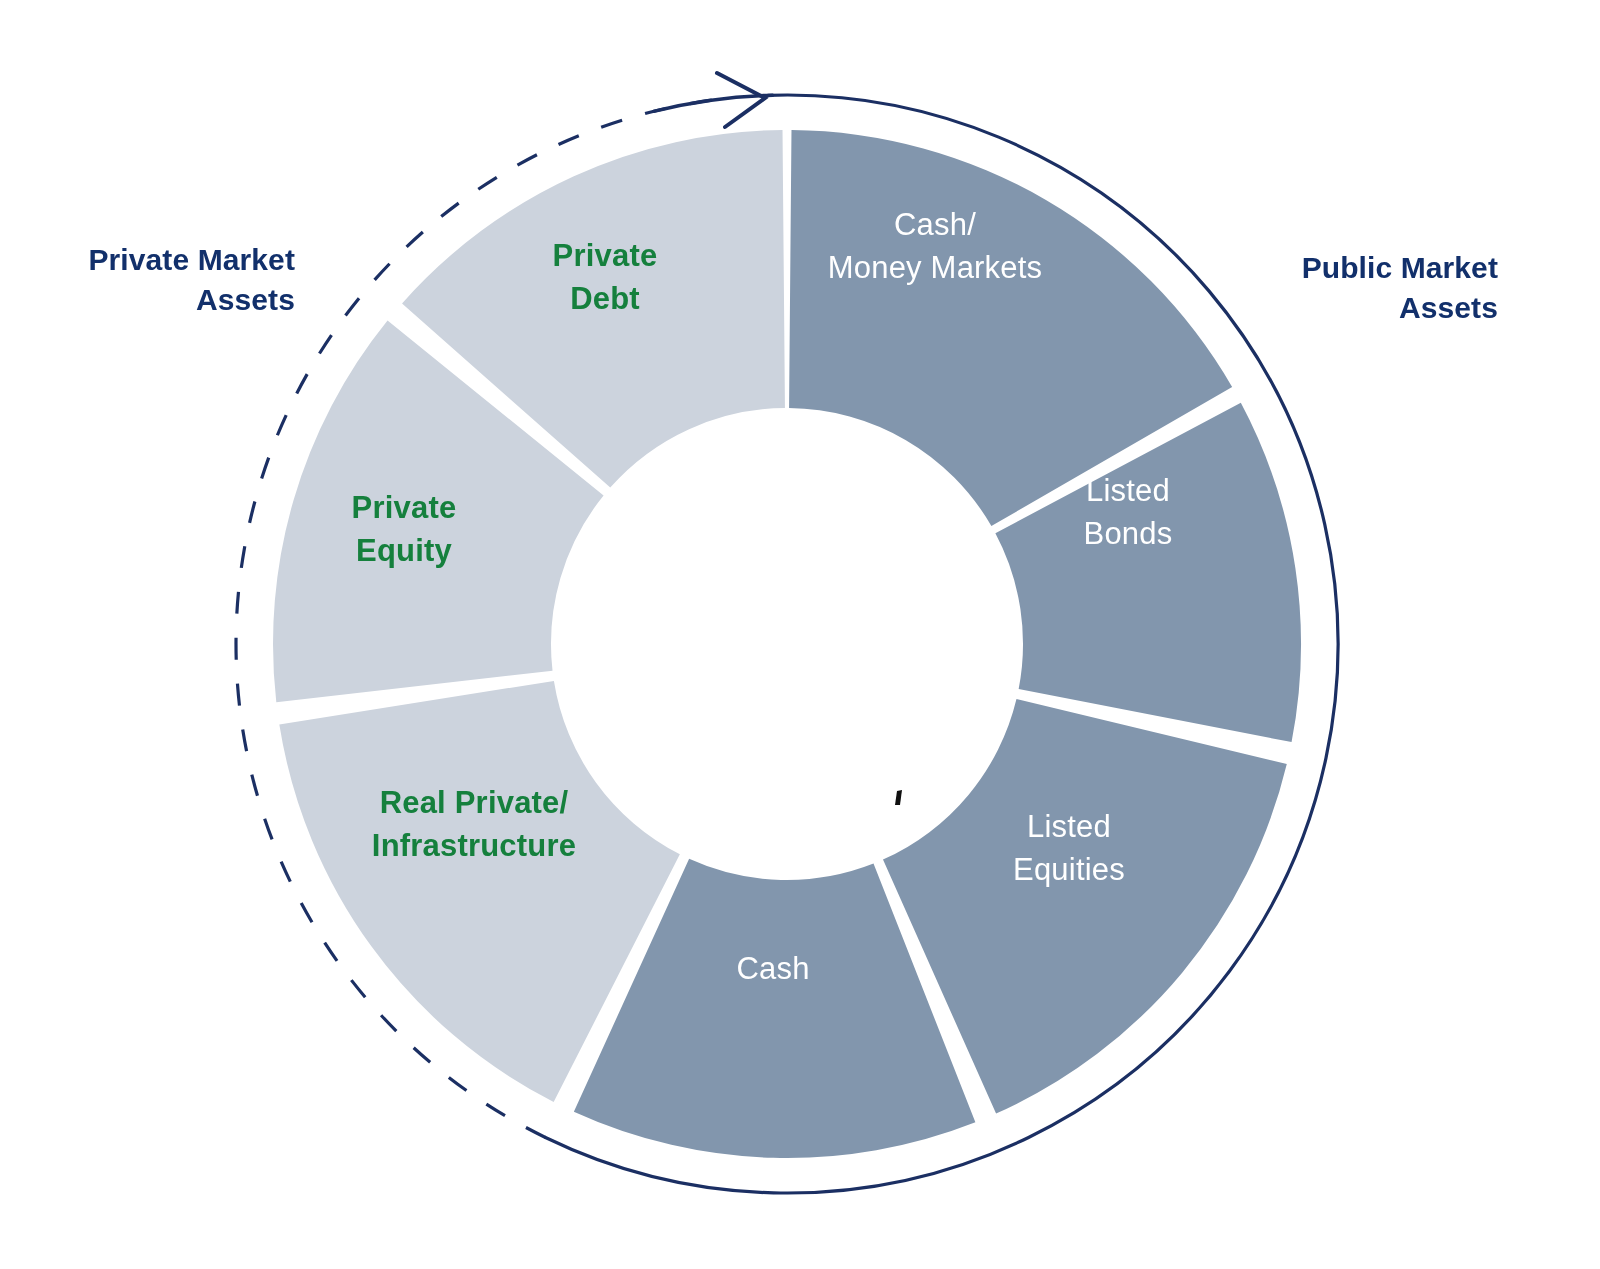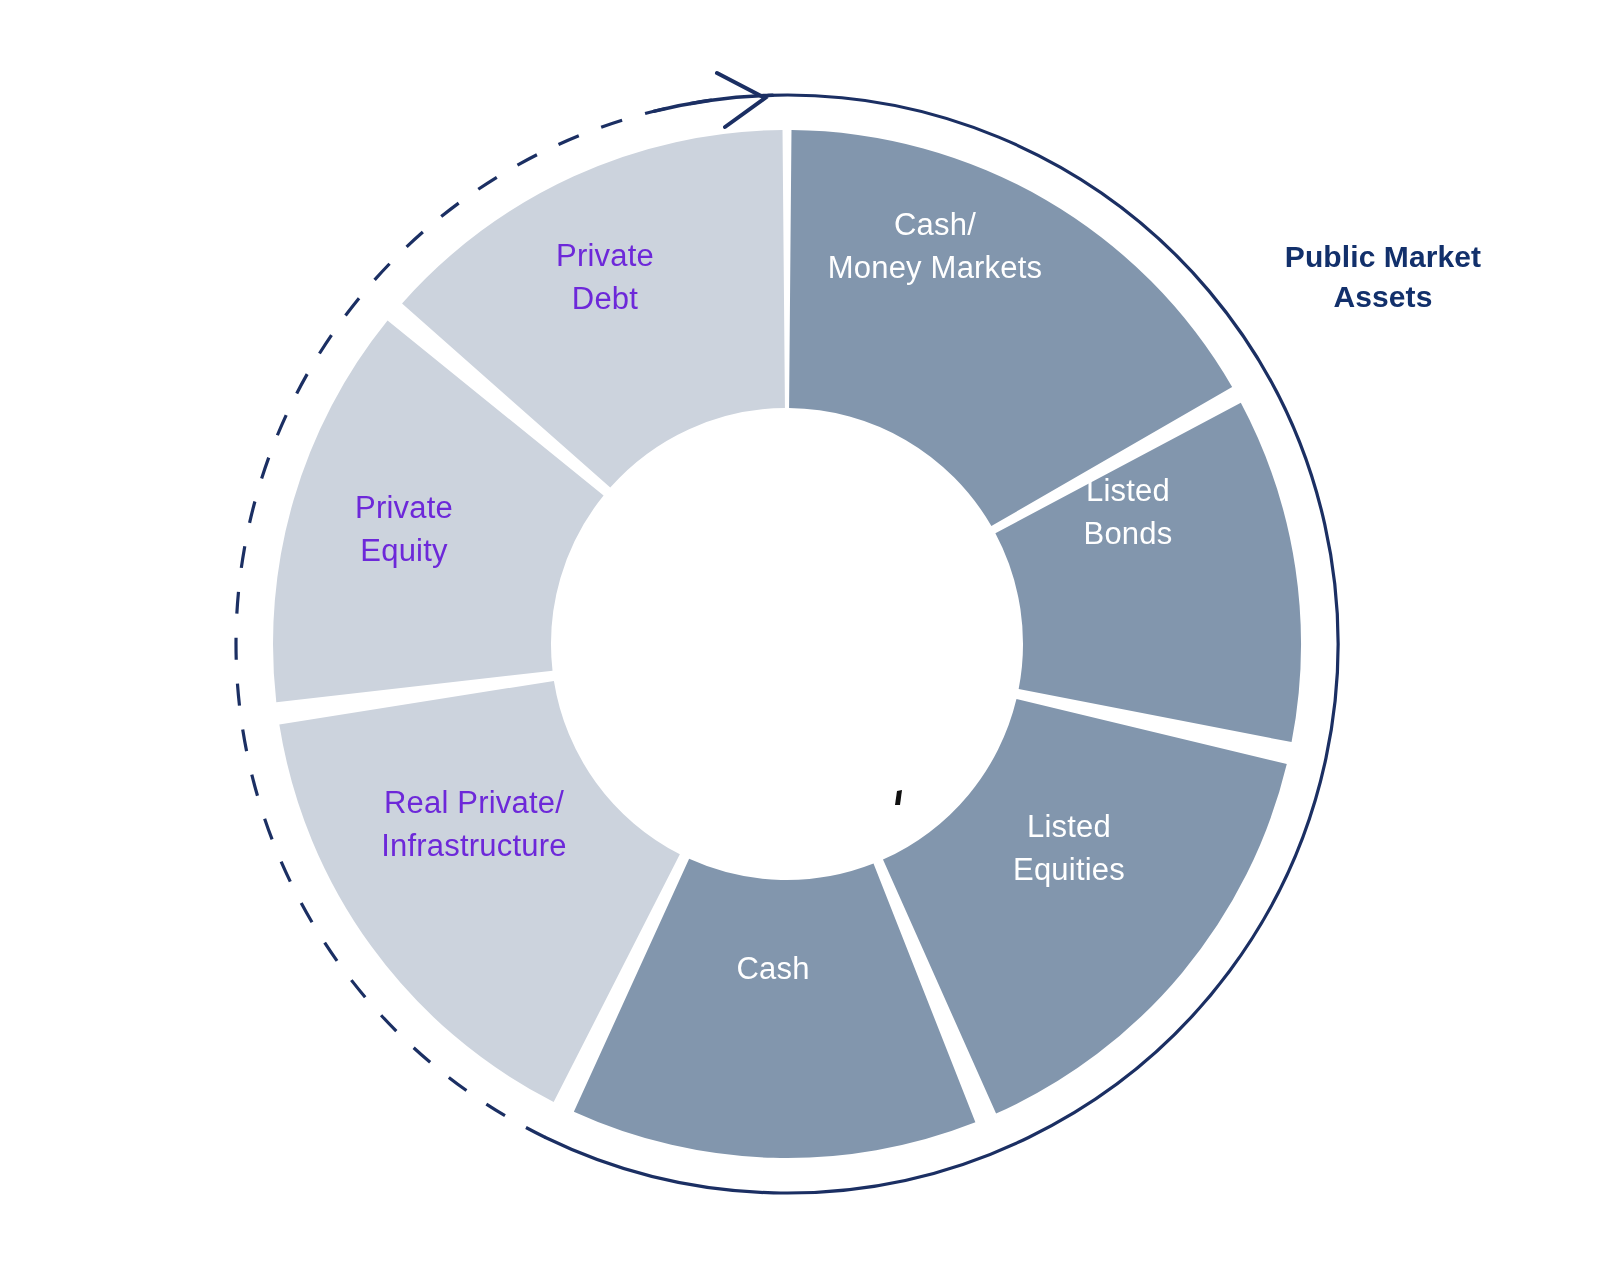--- a/index.html
+++ b/index.html
@@ -15,33 +15,33 @@
 
   .side-label{
     position:absolute;
     font-weight:bold;
     font-size:30px;
     line-height:1.32;
     color:#12306b;
     letter-spacing:.1px;
   }
   #private-label{left:80px;top:240px;width:215px;text-align:right;}
-  #public-label{left:1268px;top:237px;width:230px;text-align:center;}
+  #public-label{left:1268px;top:248px;width:230px;text-align:right;}
 
   .seg-label{
     position:absolute;
     font-size:31px;
     line-height:1.38;
     text-align:center;
     white-space:pre-line;
     letter-spacing:.2px;
     pointer-events:none;
   }
   .seg-label.light{color:#ffffff;}
-  .seg-label.dark{color:#6d28d9;}
+  .seg-label.dark{color:#15803d;font-weight:bold;}
 </style>
 </head>
 <body>
 
 <div id="stage">
 
   <svg id="wheel" viewBox="0 0 1600 1269">
     <g id="segments">
         <path d="M 791.4854392461642 130.019571545016 A 514 514 0 0 1 1232.1370575452015 387.00000000000006 L 991.3819952931276 526 A 236 236 0 0 0 789.0594623776162 408.0089861568556 Z" fill="#8296ad"></path>
         <path d="M 1240.8350627294885 402.69161672805217 A 514 514 0 0 1 1291.5563722920992 742.075823623544 L 1018.6640152936487 689.0309229088646 A 236 236 0 0 0 995.3756319147068 533.2047111825298 Z" fill="#8296ad"></path>
@@ -55,20 +55,22 @@
         <path d="M 767.7703773169221 95.33443596651648 A 551 549 0 1 1 545.4574981192183 1137.4379314182427" fill="none" stroke="#1b2f63" stroke-width="3.2" stroke-linecap="round"></path>
         <path d="M 545.4574981192183 1137.4379314182427 A 551 549 0 0 1 729.404816739523 98.00747944281795" fill="none" stroke="#1b2f63" stroke-width="3.2" stroke-dasharray="22 24" stroke-linecap="butt"></path>
         <path d="M 653.7010355245831 111.30764627447797 A 551 549 0 0 1 772.5765014823617 95.18812858841909" fill="none" stroke="#1b2f63" stroke-width="3.4" stroke-linecap="round"></path>
       </g>
     <g id="annotations">
         <path d="M 717 73 L 765 98 L 725 127" fill="none" stroke="#1b2f63" stroke-width="4" stroke-linecap="round" stroke-linejoin="miter"></path>
         <path d="M 897 791 L 902 790 L 900 805 L 895 805 Z" fill="#101010"></path>
       </g>
   </svg>
 
+  <div class="side-label" id="private-label">Private Market
+Assets</div>
 
   <div class="side-label" id="public-label">Public Market
 Assets</div>
 
   <div id="seg-labels">
       <div class="seg-label light" style="left: 735px; top: 204px; width: 400px;">Cash/
 Money Markets</div>
       <div class="seg-label light" style="left: 928px; top: 470px; width: 400px;">Listed
 Bonds</div>
       <div class="seg-label light" style="left: 869px; top: 806px; width: 400px;">Listed

